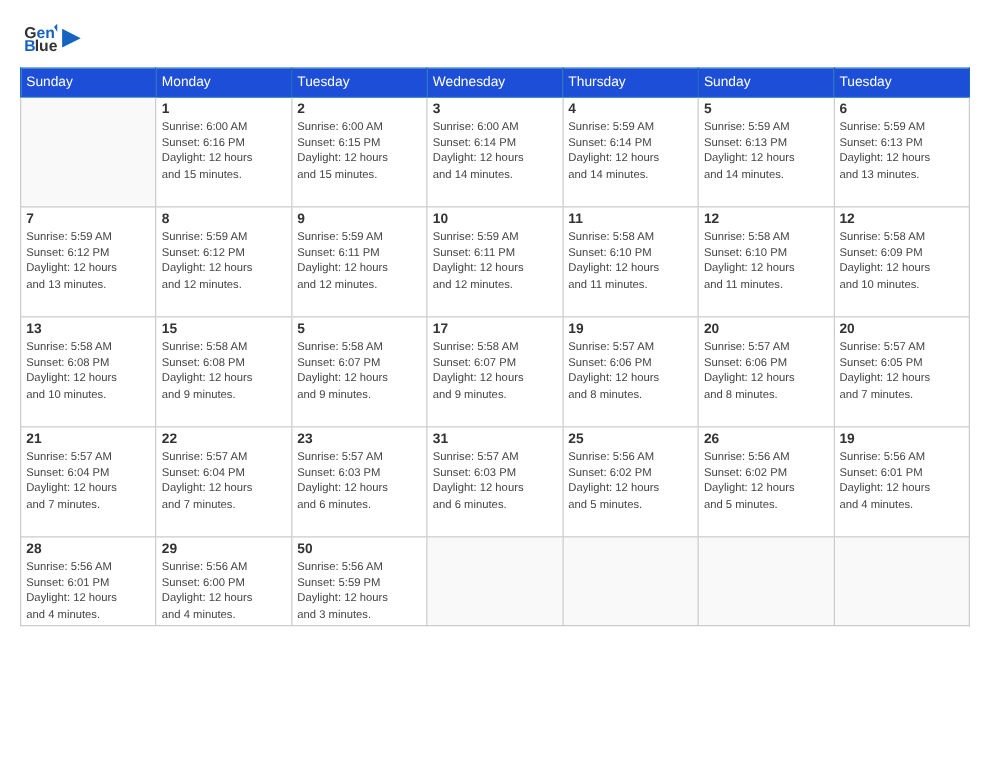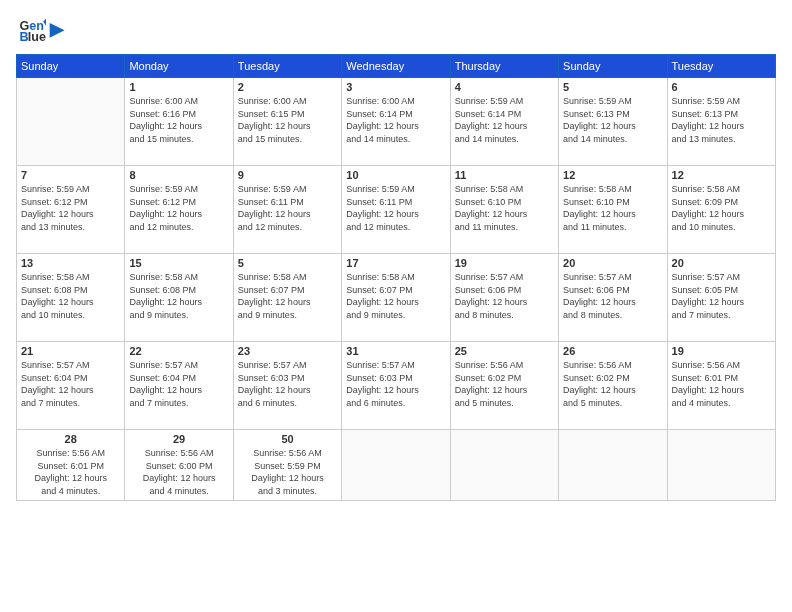--- a/index.html
+++ b/index.html
@@ -74,21 +74,20 @@
     .day-info {
       font-size: 9px;
       color: #444;
       line-height: 1.4;
     }
     .empty-cell {
       background: #f9f9f9;
     }
     tr:last-child td {
       height: 70px;
-      text-align: center;
     }
   </style>
 </head>
 <body>
 
 <div class="page">
   <div class="header">
     <div class="logo">
       <svg class="logo-icon" viewBox="0 0 40 40">
         <text x="2" y="20" font-size="18" font-weight="bold" fill="#333">G</text>

